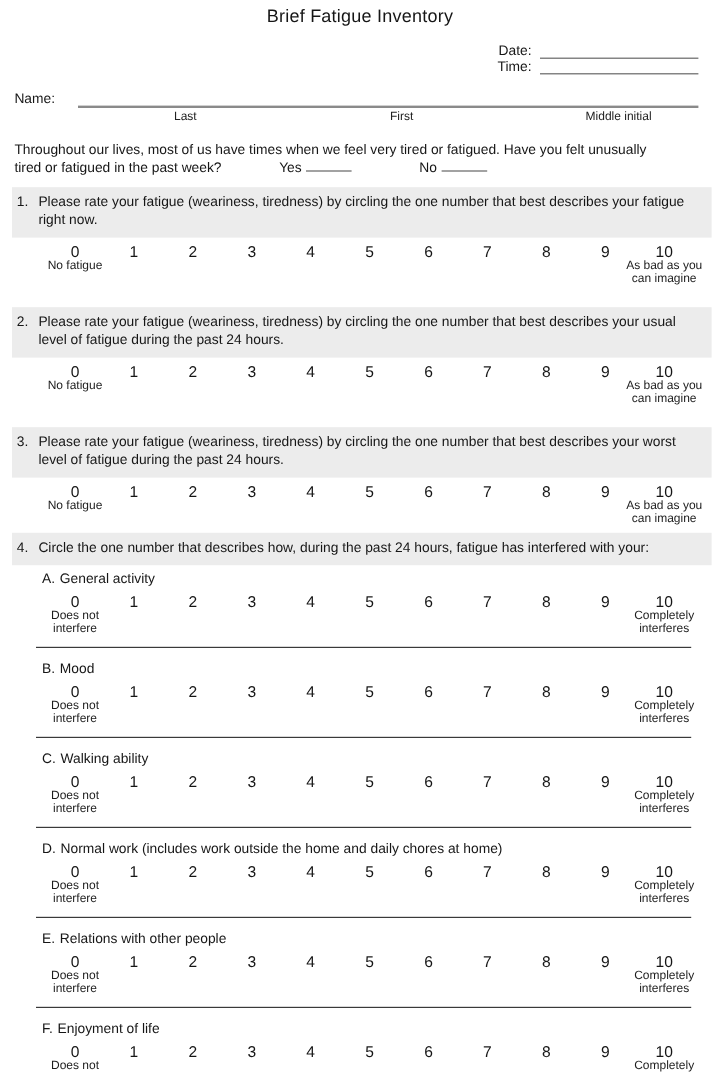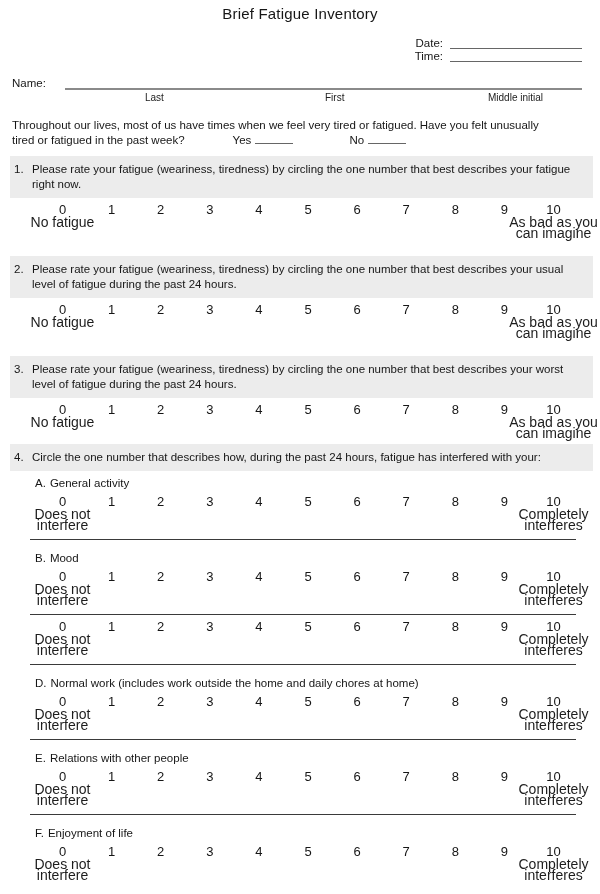--- a/index.html
+++ b/index.html
@@ -37,21 +37,21 @@
   .q-text { flex:1; padding-right:8px; }
   .mt-q1 { margin-top:9px; }
   .mt-q2 { margin-top:18px; }
   .mt-q3 { margin-top:18px; }
   .mt-q4 { margin-top:2px; }
 
   
   .scale { margin:4px 22px 0 38px; }
   .scale .nums { display:flex; }
   .scale .num { flex:1; text-align:center; font-size:13px; line-height:15px; cursor:pointer; }
-  .scale .under { position:relative; height:21px; font-size:14px; line-height:10.5px; color:#1d1d1d;text-decoration:underline; }
+  .scale .under { position:relative; height:21px; font-size:10px; line-height:10.5px; color:#1d1d1d;text-decoration:underline; }
   .scale .lab-left { position:absolute; left:24.5px; transform:translateX(-50%); text-align:center; white-space:nowrap; }
   .scale .lab-right { position:absolute; left:515.5px; transform:translateX(-50%); text-align:center; white-space:nowrap; }
 
   
   .items { margin-top:6px; }
   .item-label { margin:12px 0 0 35px; line-height:13px; }
   .item-label .letter { margin-right:4px; }
   .item:first-child .item-label { margin-top:6px; }
   .divider { border-top:1px solid #3a3a3a; margin:9px 24px 0 30px; height:0; }
   .item:last-child .divider { display:none; }
@@ -246,20 +246,23 @@
           <span class="lab-right">
             <div>Completely</div>
             <div>interferes</div>
           </span>
         </div>
       </div>
       <div class="divider"></div>
     </div>
 
     <div class="item">
+      <div class="item-label">
+        <span class="letter">C.</span><span>Walking ability</span>
+      </div>
       <div class="scale">
         <div class="nums">
             <span class="num">0</span>
             <span class="num">1</span>
             <span class="num">2</span>
             <span class="num">3</span>
             <span class="num">4</span>
             <span class="num">5</span>
             <span class="num">6</span>
             <span class="num">7</span>

